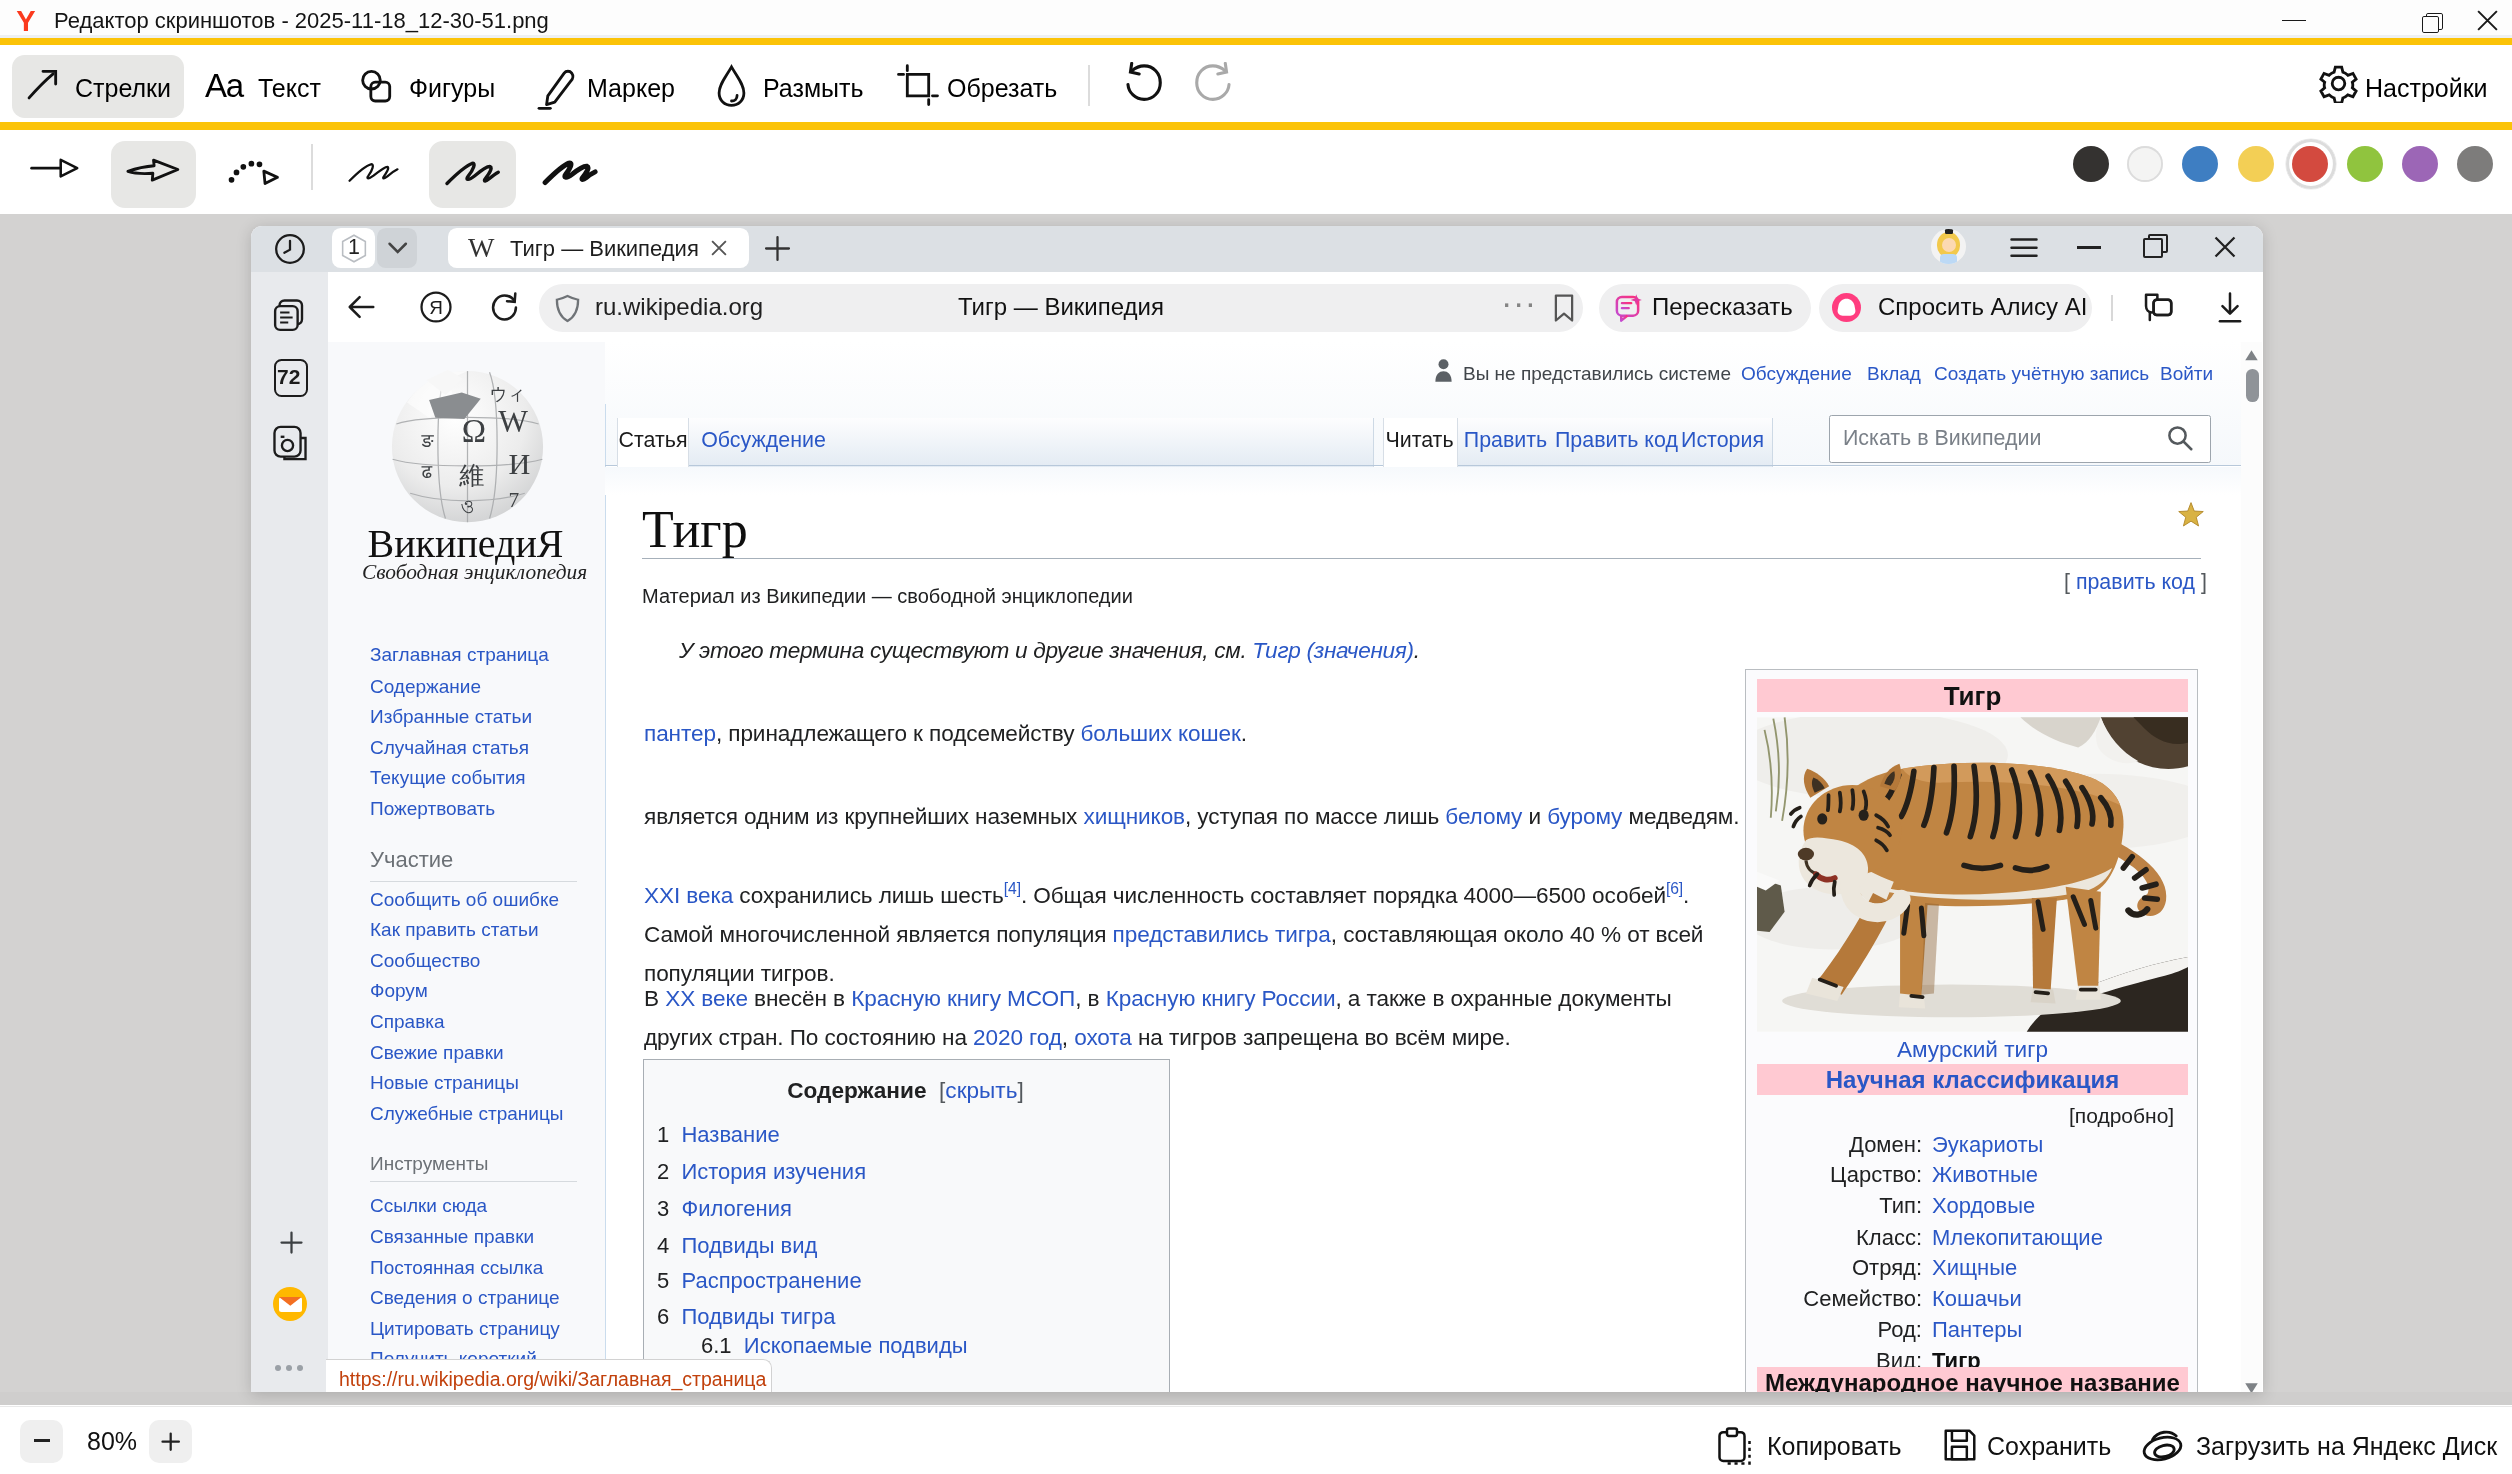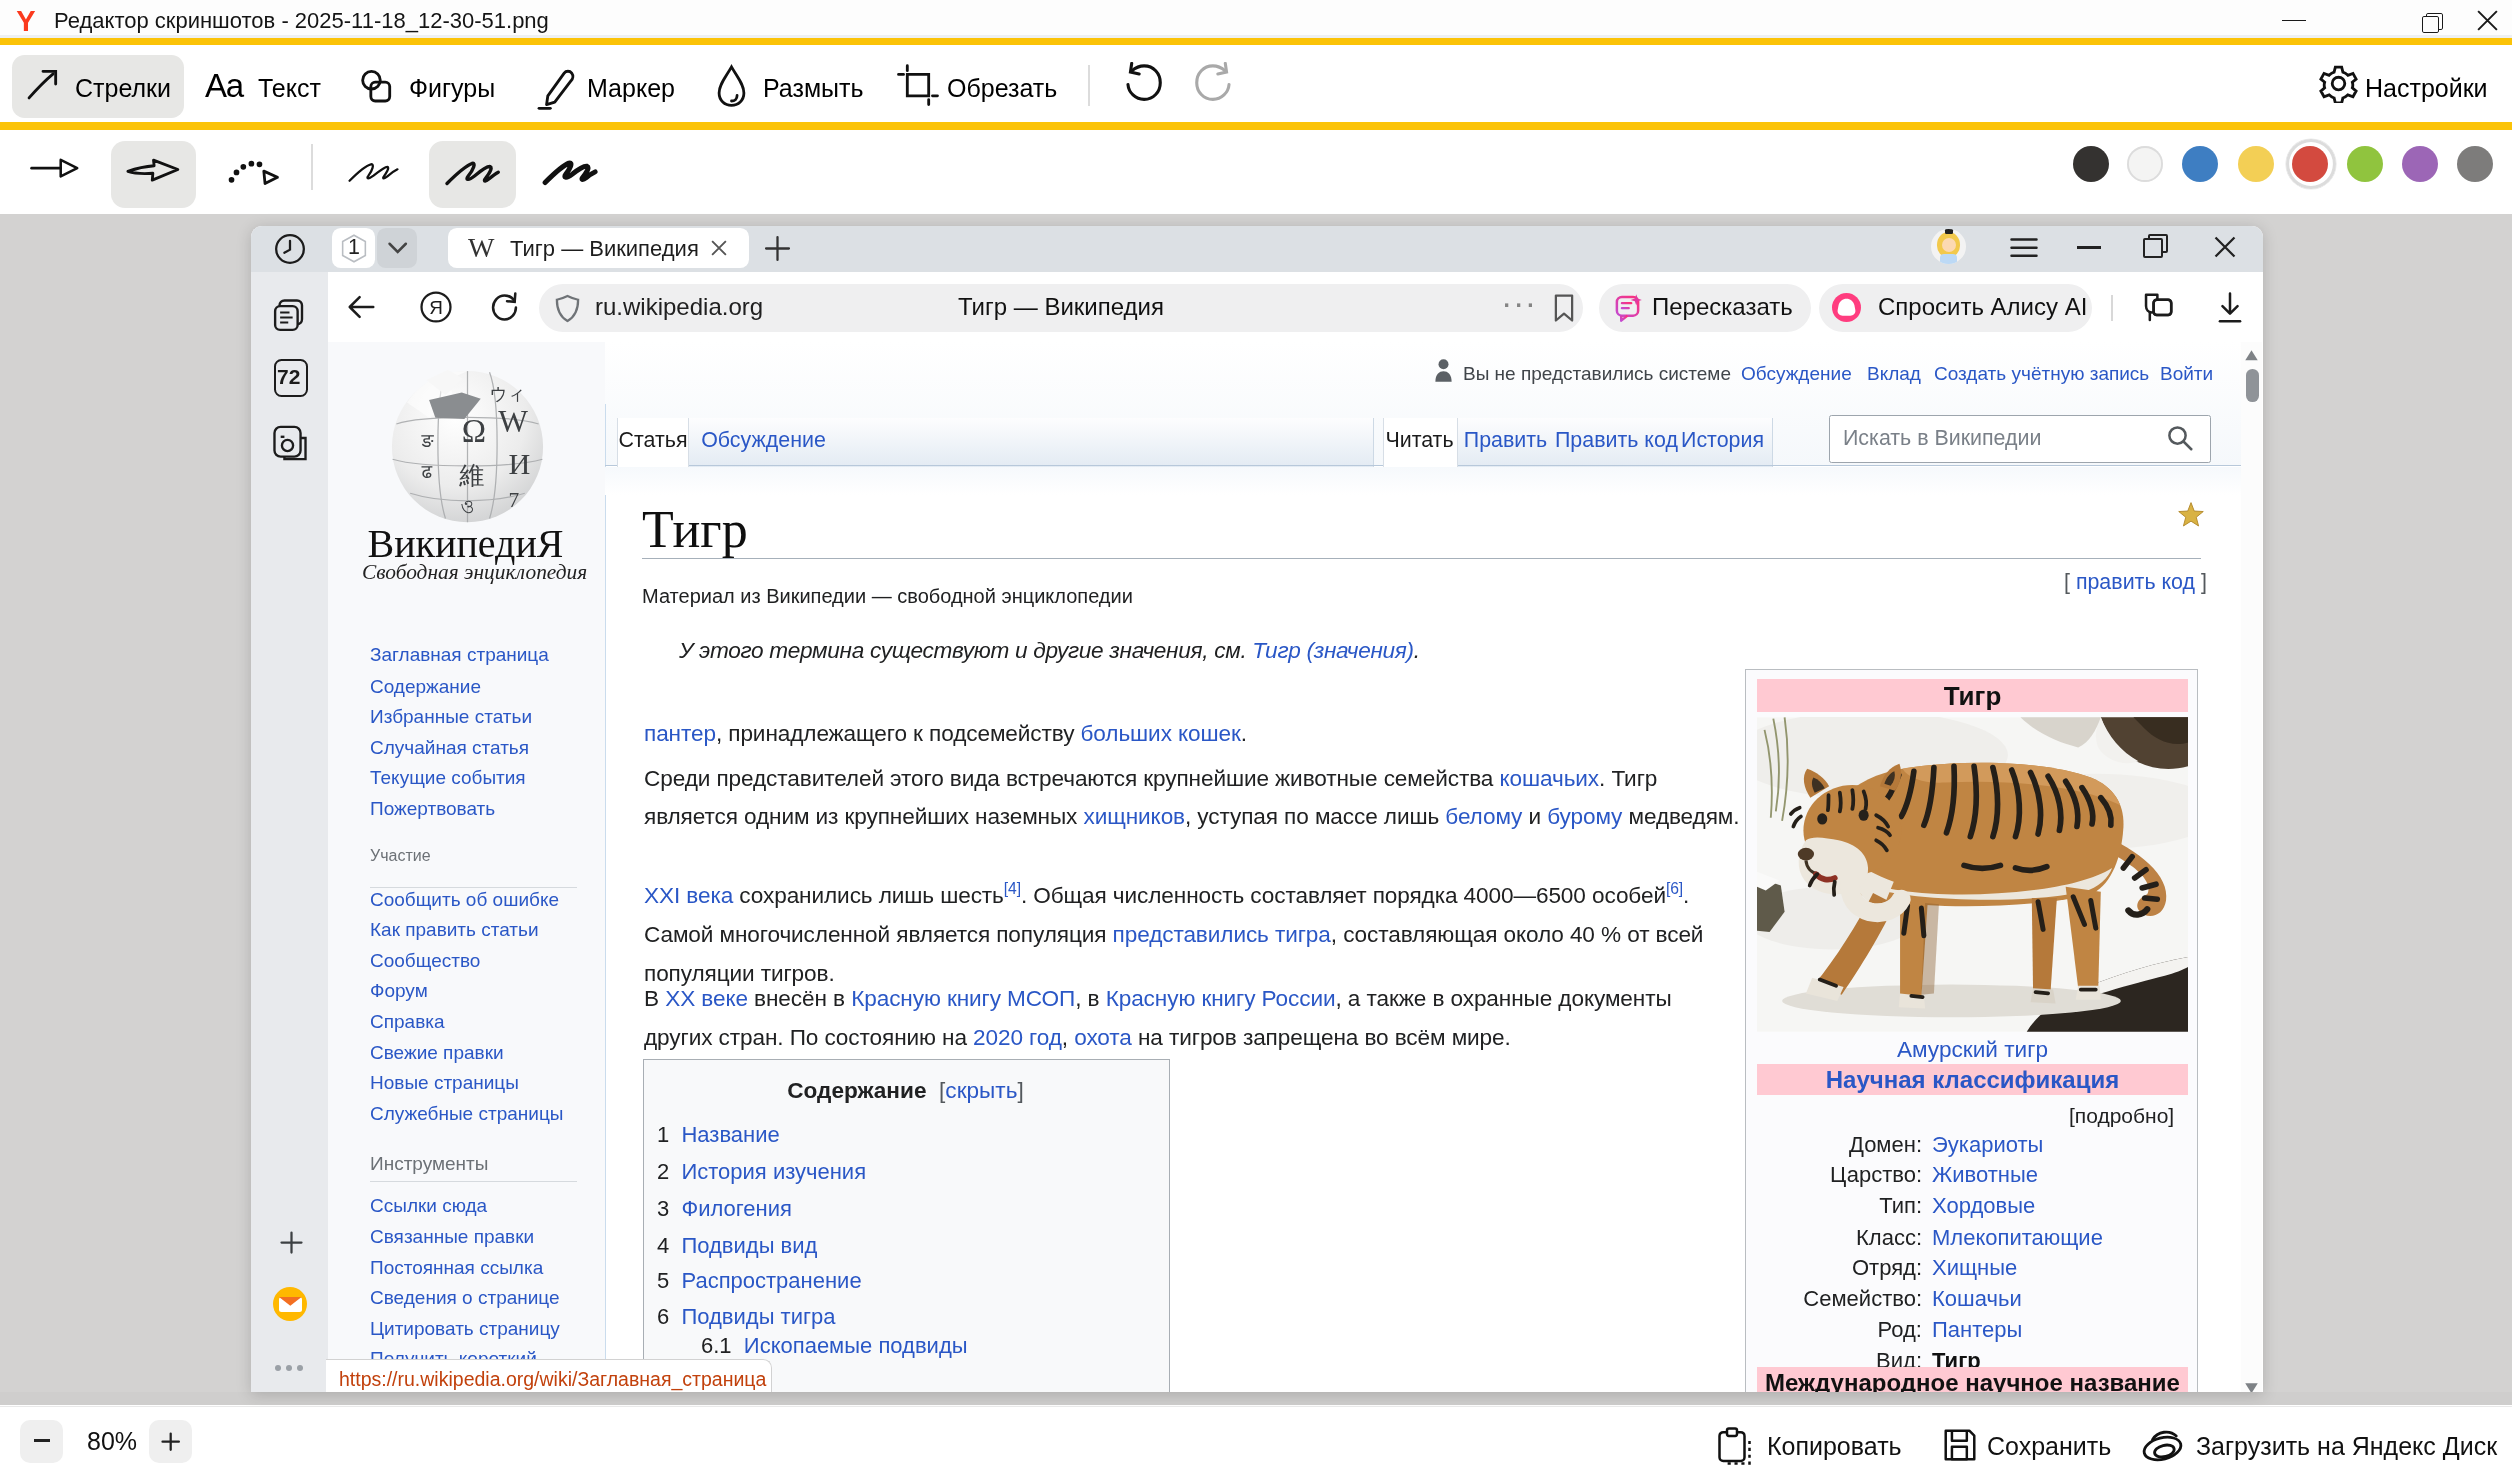--- a/index.html
+++ b/index.html
@@ -271,21 +271,20 @@
  <svg class="abs" style="left:1927px;top:276px" width="26" height="26" viewBox="0 0 42 42">
         <path d="M21 1 L26.2 14.6 L40.8 15.4 L29.5 24.6 L33.2 38.7 L21 30.9 L8.8 38.7 L12.5 24.6 L1.2 15.4 L15.8 14.6 Z" fill="#d9b243" stroke="#b2882a" stroke-width="1.5"></path>
       </svg>
  <div class="abs nw" style="left:1813px;top:344px;font-size:21.4px;color:#54595d">[ <span class="lnk">править код</span> ]</div>
  <div class="abs nw" style="left:391px;top:274px;font-size:52px;color:#0f0f0f;font-family:'Liberation Serif',serif">Тигр</div>
  <div class="abs" style="left:391px;top:332px;width:1559px;height:1.3px;background:#a6b0ba"></div>
  <div class="abs nw" style="left:391px;top:359px;font-size:20px;color:#202122">Материал из Википедии — свободной энциклопедии</div>
 
  <div class="abs nw" style="left:428px;top:412px;font-size:22.6px;font-style:italic;color:#202122;letter-spacing:-0.3px">У этого термина существуют и другие значения, см. <span class="lnk">Тигр (значения)</span>.</div>
  <div class="abs nw" style="left:393px;top:495px;font-size:22.6px;color:#202122;letter-spacing:-0.1px"><span class="lnk">пантер</span>, принадлежащего к подсемейству <span class="lnk">больших кошек</span>.</div>
- <div class="abs nw" style="left:393px;top:540px;font-size:22.6px;color:#202122;letter-spacing:-0.1px">Среди представителей этого вида встречаются крупнейшие животные семейства <span class="lnk">кошачьих</span>. Тигр</div>
  <div class="abs nw" style="left:393px;top:578px;font-size:22.6px;color:#202122;letter-spacing:-0.1px">является одним из крупнейших наземных <span class="lnk">хищников</span>, уступая по массе лишь <span class="lnk">белому</span> и <span class="lnk">бурому</span> медведям.</div>
  <div class="abs nw" style="left:393px;top:657px;font-size:22.6px;color:#202122;letter-spacing:-0.1px"><span class="lnk">XXI века</span> сохранились лишь шесть<sup class="lnk">[4]</sup>. Общая численность составляет порядка 4000—6500 особей<sup class="lnk">[6]</sup>.</div>
  <div class="abs nw" style="left:393px;top:696px;font-size:22.6px;color:#202122;letter-spacing:-0.1px">Самой многочисленной является популяция <span class="lnk">представились тигра</span>, составляющая около 40 % от всей</div>
  <div class="abs nw" style="left:393px;top:735px;font-size:22.6px;color:#202122;letter-spacing:-0.1px">популяции тигров.</div>
  <div class="abs nw" style="left:393px;top:760px;font-size:22.6px;color:#202122;letter-spacing:-0.1px">В <span class="lnk">XX веке</span> внесён в <span class="lnk">Красную книгу МСОП</span>, в <span class="lnk">Красную книгу России</span>, а также в охранные документы</div>
  <div class="abs nw" style="left:393px;top:799px;font-size:22.6px;color:#202122;letter-spacing:-0.1px">других стран. По состоянию на <span class="lnk">2020 год</span>, <span class="lnk">охота</span> на тигров запрещена во всём мире.</div>
  <div class="abs" style="left:392px;top:833px;width:525px;height:333px;background:#f8f9fa;border:1.3px solid #a8aeb4;border-bottom:none"></div>
  <div class="abs" style="left:392px;top:852px;width:525px;text-align:center;font-size:22.6px;color:#202122"><b>Содержание</b>&nbsp;&nbsp;<span style="color:#54595d">[</span><span class="lnk" style="font-size:22.6px">скрыть</span><span style="color:#54595d">]</span></div>
  <div class="abs nw" style="left:406px;top:896px;font-size:22px;color:#202122">1&nbsp;&nbsp;<span class="lnk">Название</span></div>
  <div class="abs nw" style="left:406px;top:933px;font-size:22px;color:#202122">2&nbsp;&nbsp;<span class="lnk">История изучения</span></div>
@@ -294,21 +293,21 @@
  <div class="abs nw" style="left:406px;top:1042px;font-size:22px;color:#202122">5&nbsp;&nbsp;<span class="lnk">Распространение</span></div>
  <div class="abs nw" style="left:406px;top:1078px;font-size:22px;color:#202122">6&nbsp;&nbsp;<span class="lnk">Подвиды тигра</span></div>
  <div class="abs nw" style="left:450px;top:1107px;font-size:22px;color:#202122">6.1&nbsp;&nbsp;<span class="lnk">Ископаемые подвиды</span></div>
 
  <div class="abs nw lnk" style="left:119px;top:418px;font-size:19px">Заглавная страница</div>
  <div class="abs nw lnk" style="left:119px;top:450px;font-size:19px">Содержание</div>
  <div class="abs nw lnk" style="left:119px;top:480px;font-size:19px">Избранные статьи</div>
  <div class="abs nw lnk" style="left:119px;top:511px;font-size:19px">Случайная статья</div>
  <div class="abs nw lnk" style="left:119px;top:541px;font-size:19px">Текущие события</div>
  <div class="abs nw lnk" style="left:119px;top:572px;font-size:19px">Пожертвовать</div>
- <div class="abs nw" style="left:119px;top:621px;font-size:16px;color:#6c7176;width:207px;border-bottom:1.3px solid #d6dade;padding-bottom:22px">Участие</div>
+ <div class="abs nw" style="left:119px;top:621px;font-size:22px;color:#6c7176;width:207px;border-bottom:1.3px solid #d6dade;padding-bottom:8px">Участие</div>
  <div class="abs nw lnk" style="left:119px;top:663px;font-size:19px">Сообщить об ошибке</div>
  <div class="abs nw lnk" style="left:119px;top:693px;font-size:19px">Как править статьи</div>
  <div class="abs nw lnk" style="left:119px;top:724px;font-size:19px">Сообщество</div>
  <div class="abs nw lnk" style="left:119px;top:754px;font-size:19px">Форум</div>
  <div class="abs nw lnk" style="left:119px;top:785px;font-size:19px">Справка</div>
  <div class="abs nw lnk" style="left:119px;top:816px;font-size:19px">Свежие правки</div>
  <div class="abs nw lnk" style="left:119px;top:846px;font-size:19px">Новые страницы</div>
  <div class="abs nw lnk" style="left:119px;top:877px;font-size:19px">Служебные страницы</div>
  <div class="abs nw" style="left:119px;top:927px;font-size:19px;color:#6c7176;width:207px;border-bottom:1.3px solid #d6dade;padding-bottom:6.3px">Инструменты</div>
  <div class="abs nw lnk" style="left:119px;top:969px;font-size:19px">Ссылки сюда</div>

